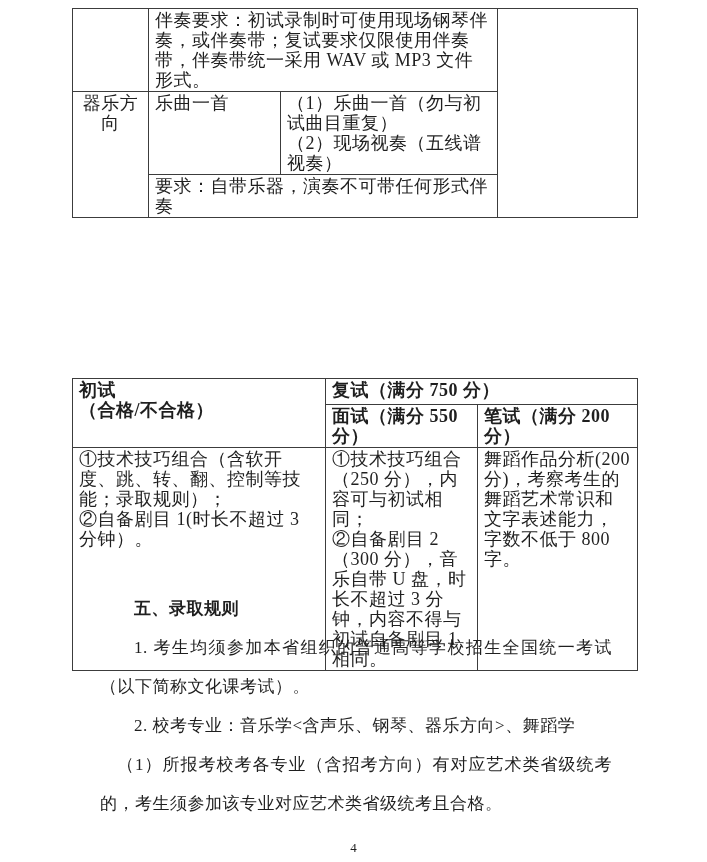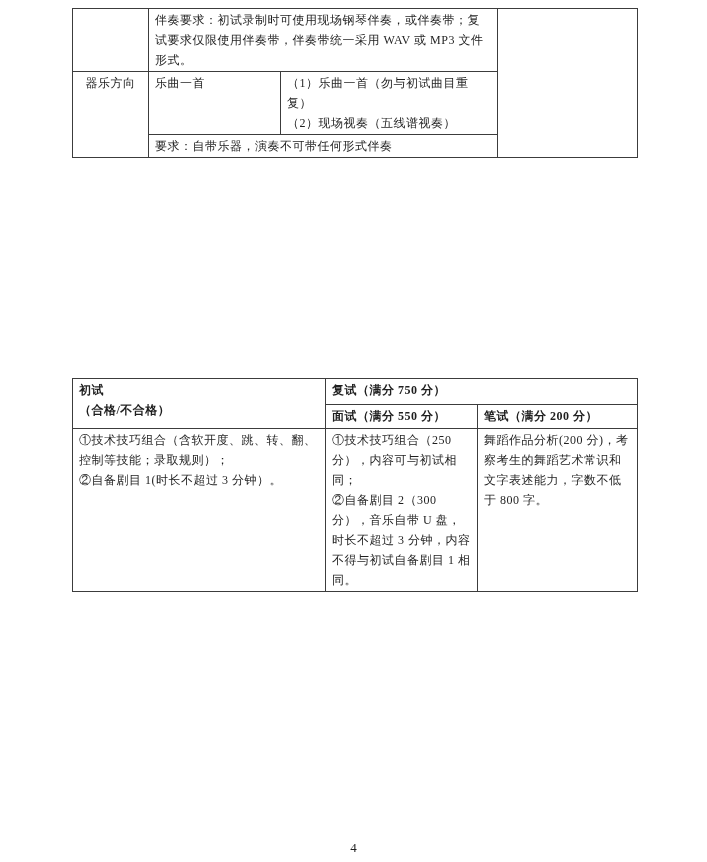--- a/index.html
+++ b/index.html
@@ -12,21 +12,21 @@
     color: #1f1f1f;
     overflow: hidden;
   }
   table.doc-table {
     position: absolute;
     border-collapse: collapse;
     table-layout: fixed;
   }
   table.doc-table td {
     border: 1px solid #3c3c3c;
-    font-size: 12px;
+    font-size: 18px;
     line-height: 20px;
     padding: 1px 6px;
     vertical-align: top;
     letter-spacing: 0.5px;
   }
   #table1 { top: 8px; left: 72px; width: 565px; }
   #table1 tr.r1 { height: 62px; }
   #table1 tr.r2 { height: 55px; margin-top: 32px; }
   #table1 tr.r3 { height: 21px; }
   #table2 { top: 378px; left: 72px; width: 565px; }
@@ -128,16 +128,22 @@
         </td>
         <td>
           <div>①技术技巧组合（250 分），内容可与初试相同；</div>
           <div>②自备剧目 2（300 分），音乐自带 U 盘，时长不超过 3 分钟，内容不得与初试自备剧目 1 相同。</div>
         </td>
         <td>舞蹈作品分析(200 分)，考察考生的舞蹈艺术常识和文字表述能力，字数不低于 800 字。</td>
       </tr>
     </tbody>
   </table>
 
+  <div id="block2" class="text-col">
+    <div class="para bold indent2">五、录取规则</div>
+    <div class="para indent2">1. 考生均须参加本省组织的普通高等学校招生全国统一考试（以下简称文化课考试）。</div>
+    <div class="para indent2">2. 校考专业：音乐学&lt;含声乐、钢琴、器乐方向&gt;、舞蹈学</div>
+    <div class="para indent1">（1）所报考校考各专业（含招考方向）有对应艺术类省级统考的，考生须参加该专业对应艺术类省级统考且合格。</div>
+  </div>
 
   <div class="page-number">4</div>
 
 </div>
 
 </body></html>

